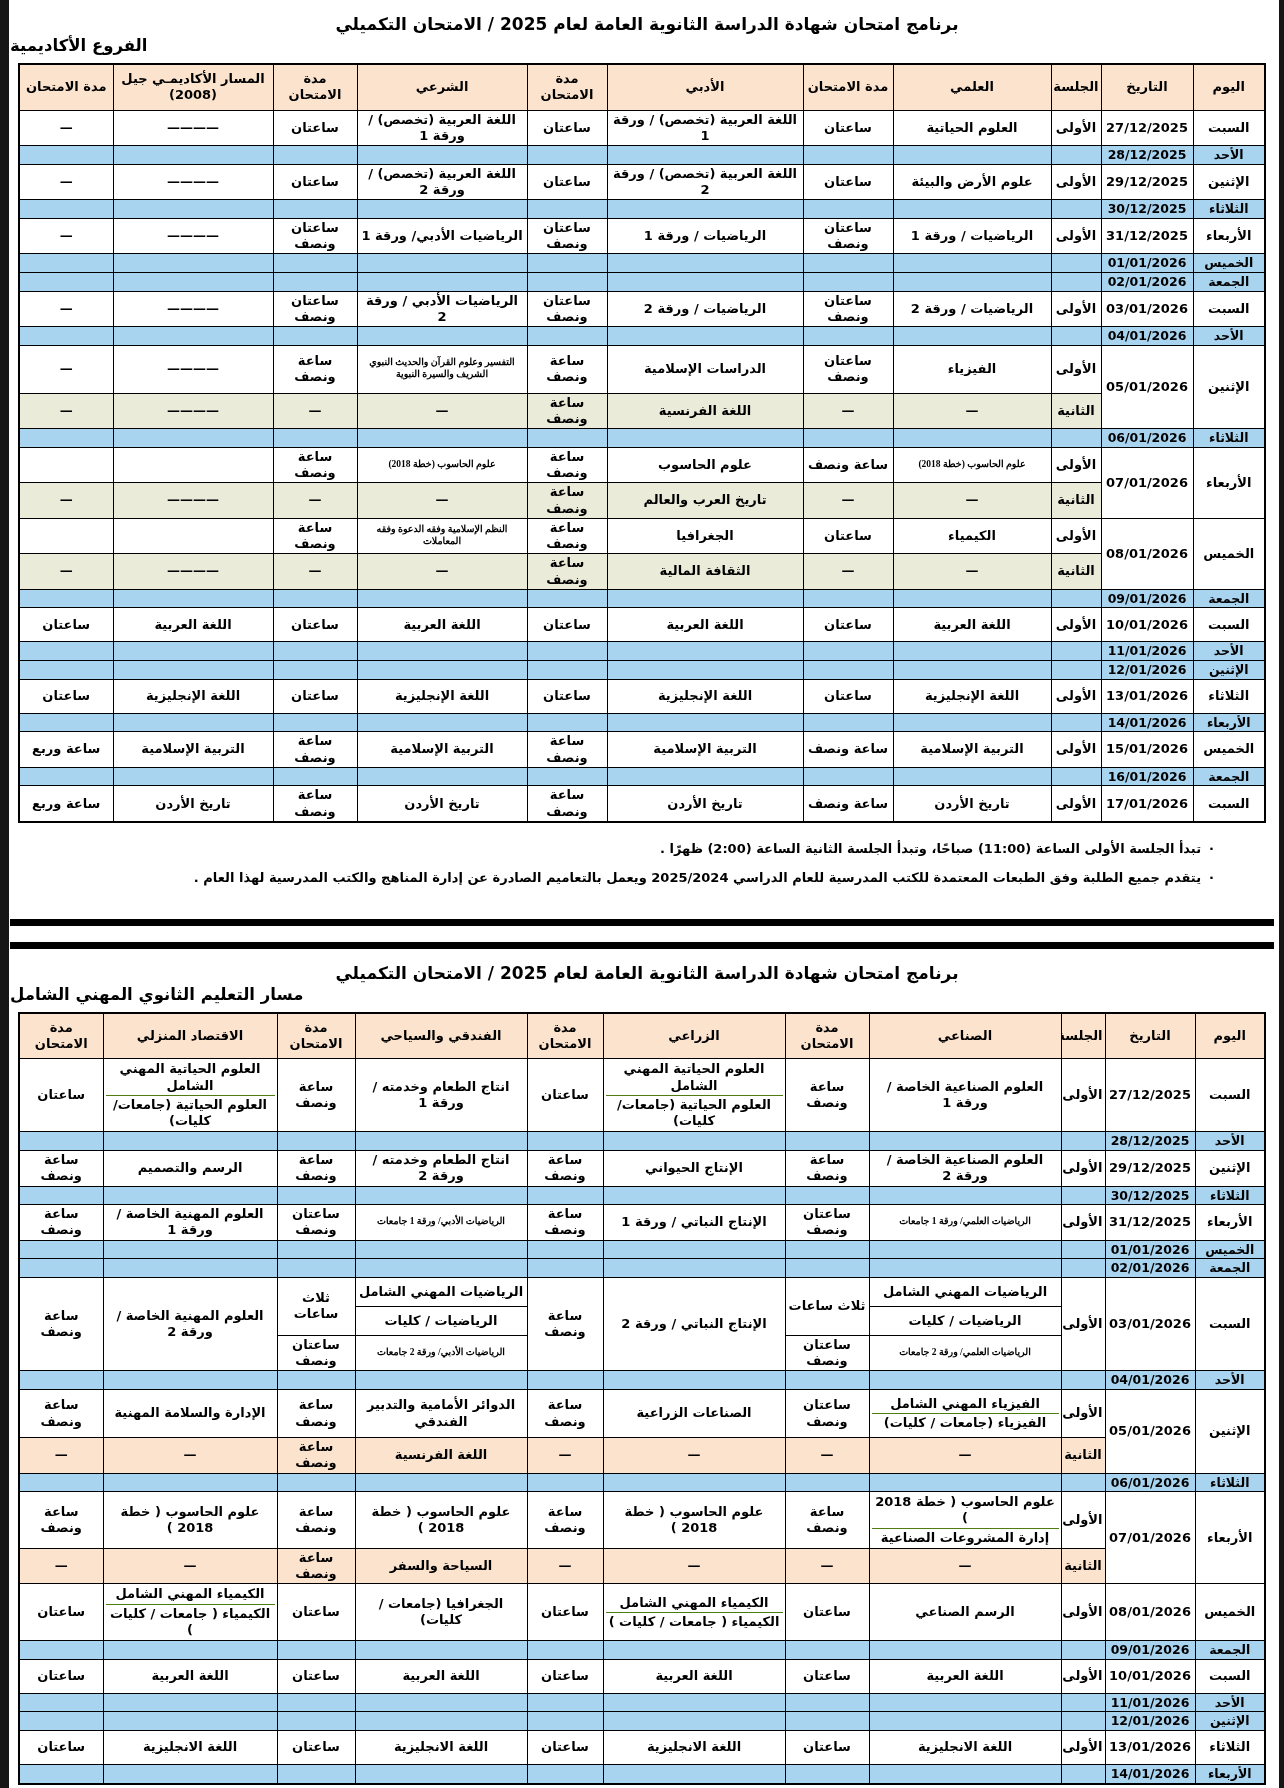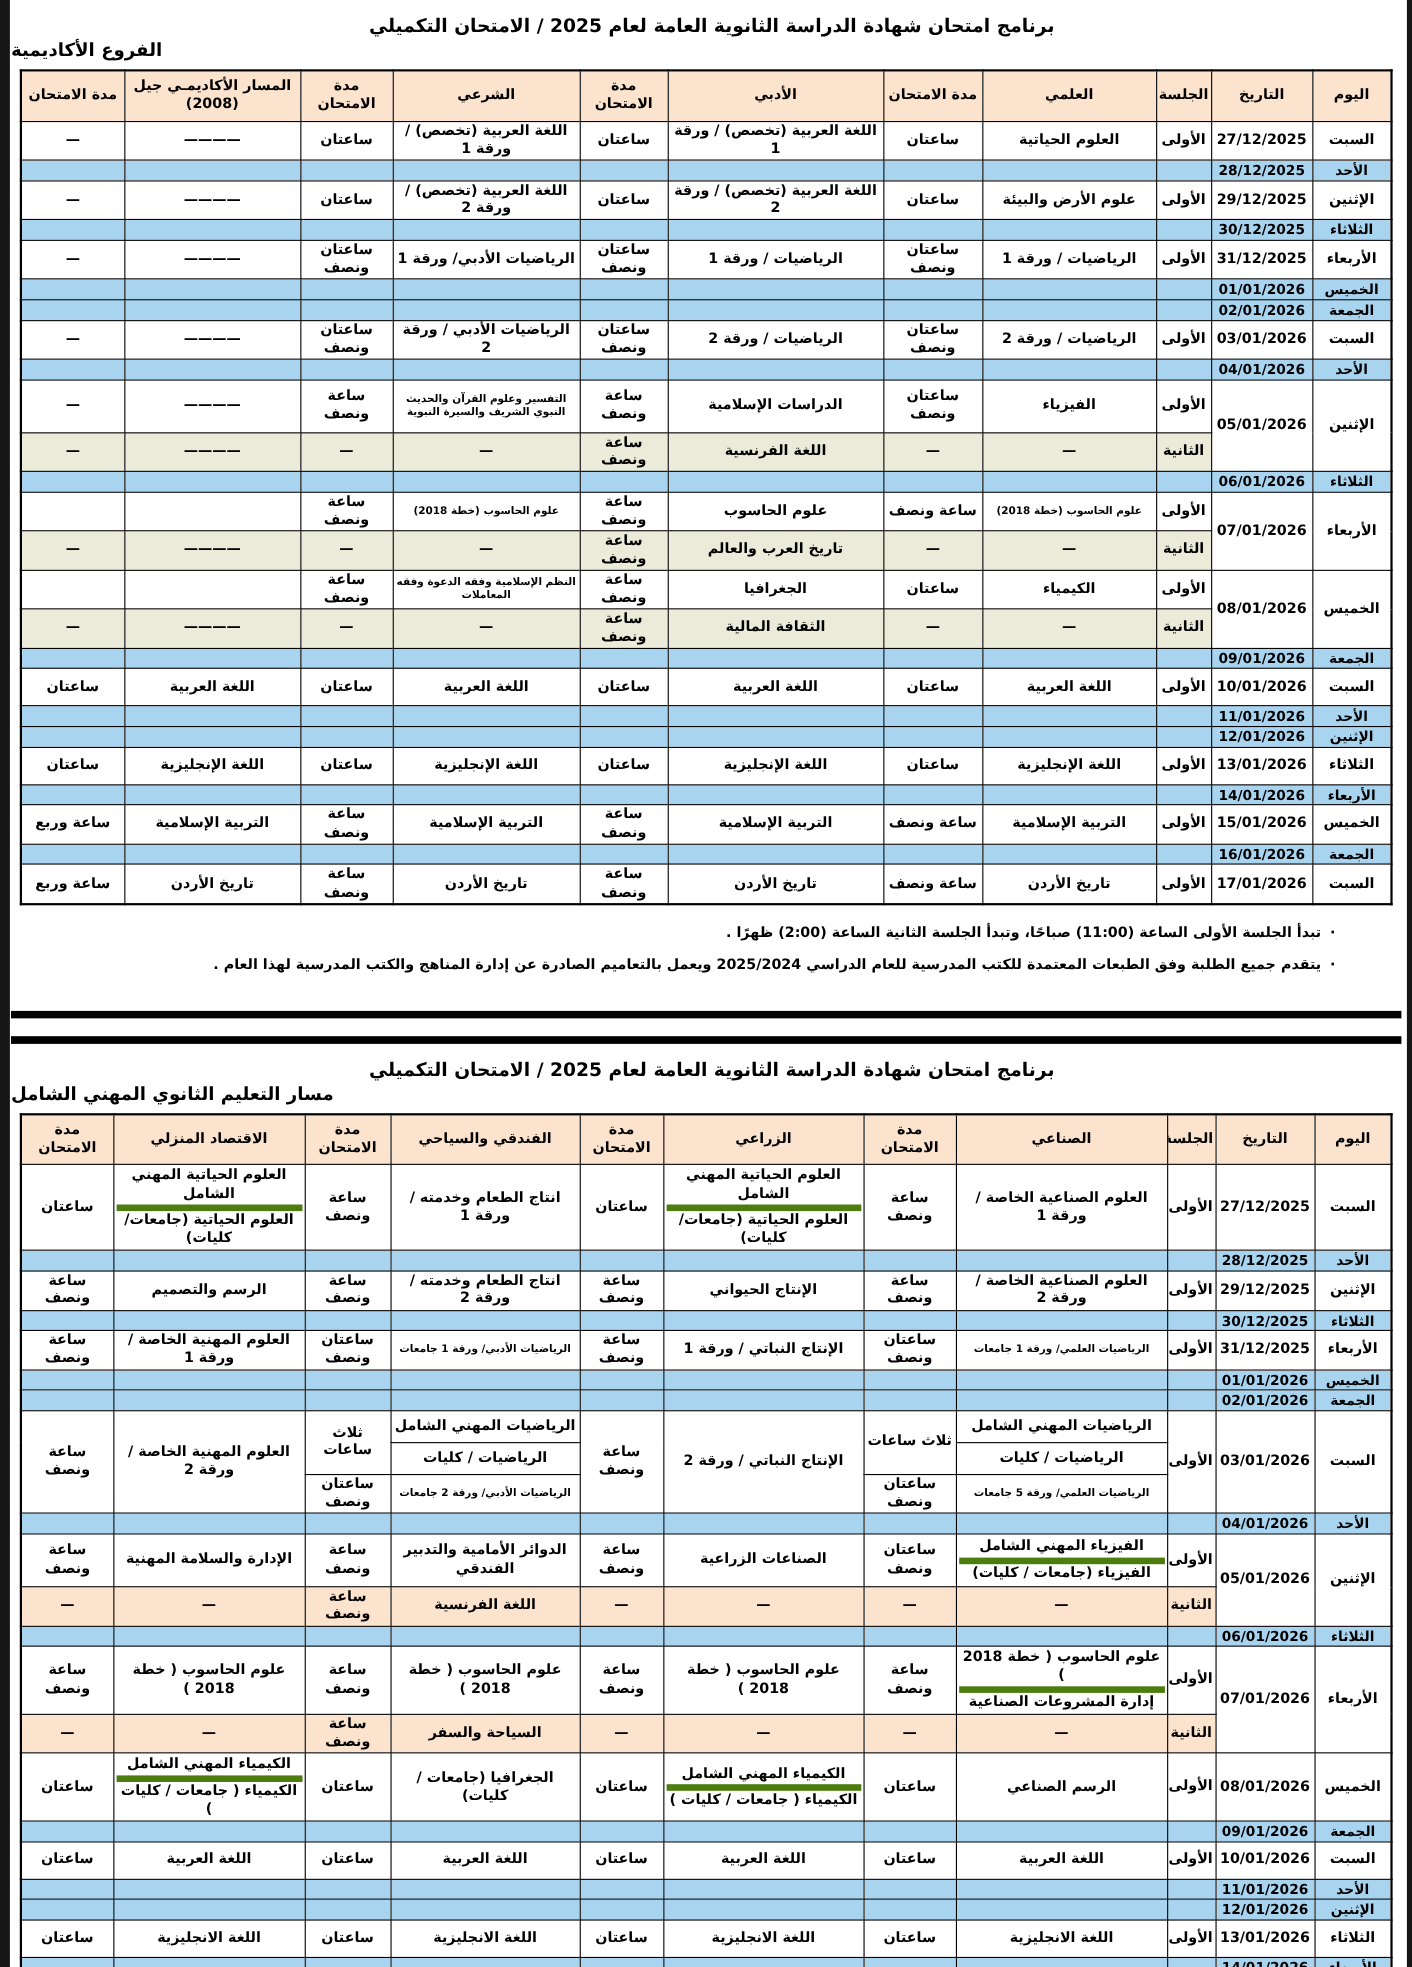--- a/index.html
+++ b/index.html
@@ -20,32 +20,32 @@
   table{
     border-collapse:collapse; table-layout:fixed; width:1246px;
     margin:0 auto; direction:rtl; border:2.5px solid #000;
   }
   th,td{
     border:1px solid #000; text-align:center; vertical-align:middle;
     font-weight:bold; font-size:13px; padding:1px 2px; line-height:1.25;
     overflow:hidden; background:#fff;
   }
   th{background:var(--head);}
-  .sm{font-size:9.5px;}
+  .sm{font-size:9.5px;font-family:Liberation Serif, serif;}
   tr.k-head{height:46px;}
   tr.k-exam{height:34px;}
   tr.k-tall{height:48px;}
   tr.k-sub{height:29px;}
   tr.k-off{height:17px;}
   tr.k-off td{background:var(--off);font-size:12.5px;}
   tr.k-s2g{height:25px;} tr.k-s2g td{background:var(--s2g);}
   tr.k-s2p{height:25px;} tr.k-s2p td{background:var(--s2p);}
   .lines{display:flex;flex-direction:column;justify-content:stretch;width:100%;}
   .lines div{padding:1px 1px;}
-  .lines div + div{border-top:6px solid #4d7c0f;}
+  .lines div + div{border-top:1px solid #4d7c0f;}
   .footnotes{direction:rtl;padding:12px 60px 4px 0;font-size:13px;font-weight:bold;}
   .footnotes .fline{margin:6px 0 14px 0;}
   .footnotes .bullet{display:inline-block;margin-left:8px;}
   .divider{margin:16px 0 14px 0;}
   .divider .bar{height:7px;background:#000;}
   .divider .gap{height:16px;background:#fff;}
   section{margin-bottom:4px;}
 </style>
 </head>
 <body>
@@ -562,21 +562,21 @@
             <td>الرياضيات  المهني الشامل</td>
             <td rowspan="2">ثلاث ساعات</td>
             <td rowspan="3">العلوم المهنية الخاصة / ورقة 2</td>
             <td rowspan="3">ساعة ونصف</td>
           </tr>
           <tr class="k-sub">
             <td>الرياضيات / كليات</td>
             <td>الرياضيات / كليات</td>
           </tr>
           <tr class="k-sub">
-            <td class="sm">الرياضيات العلمي/ ورقة 5  جامعات</td>
+            <td class="sm">الرياضيات العلمي/ ورقة 2  جامعات</td>
             <td>ساعتان ونصف</td>
             <td class="sm">الرياضيات الأدبي/ ورقة 2 جامعات</td>
             <td>ساعتان ونصف</td>
           </tr>
           <tr class="k-off">
             <td>الأحد</td>
             <td>04/01/2026</td>
             <td></td>
             <td></td>
             <td></td>

